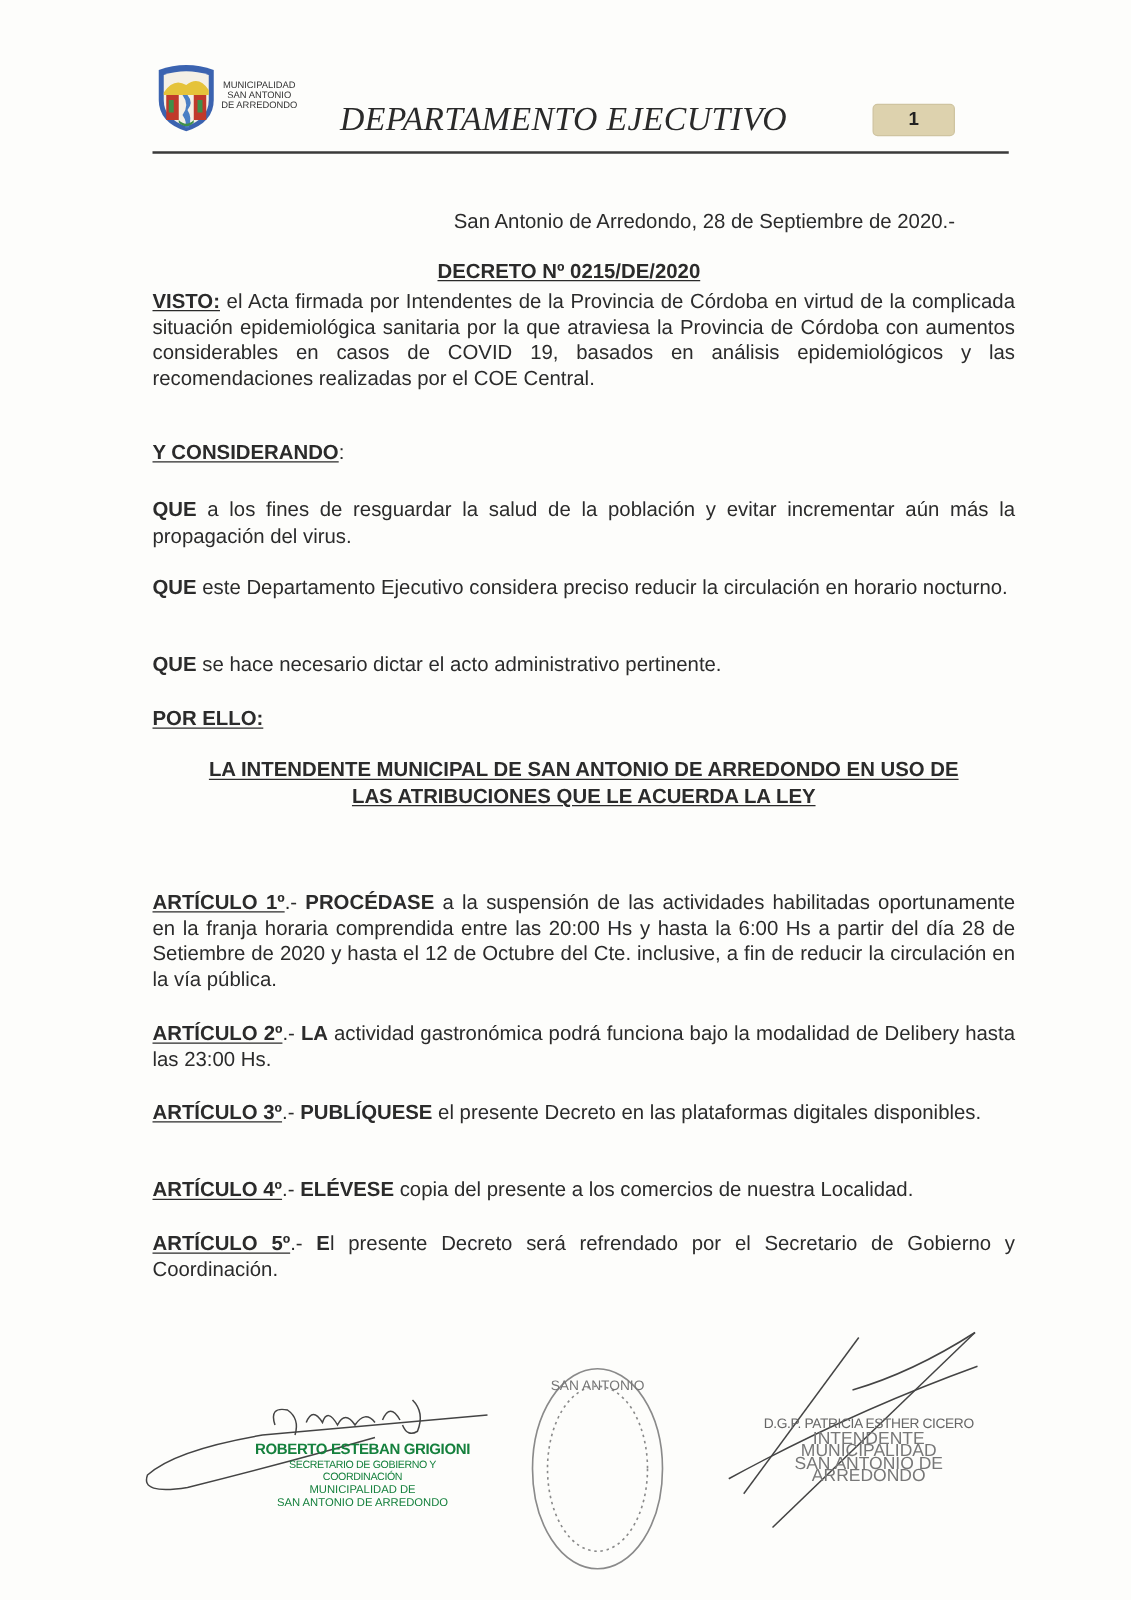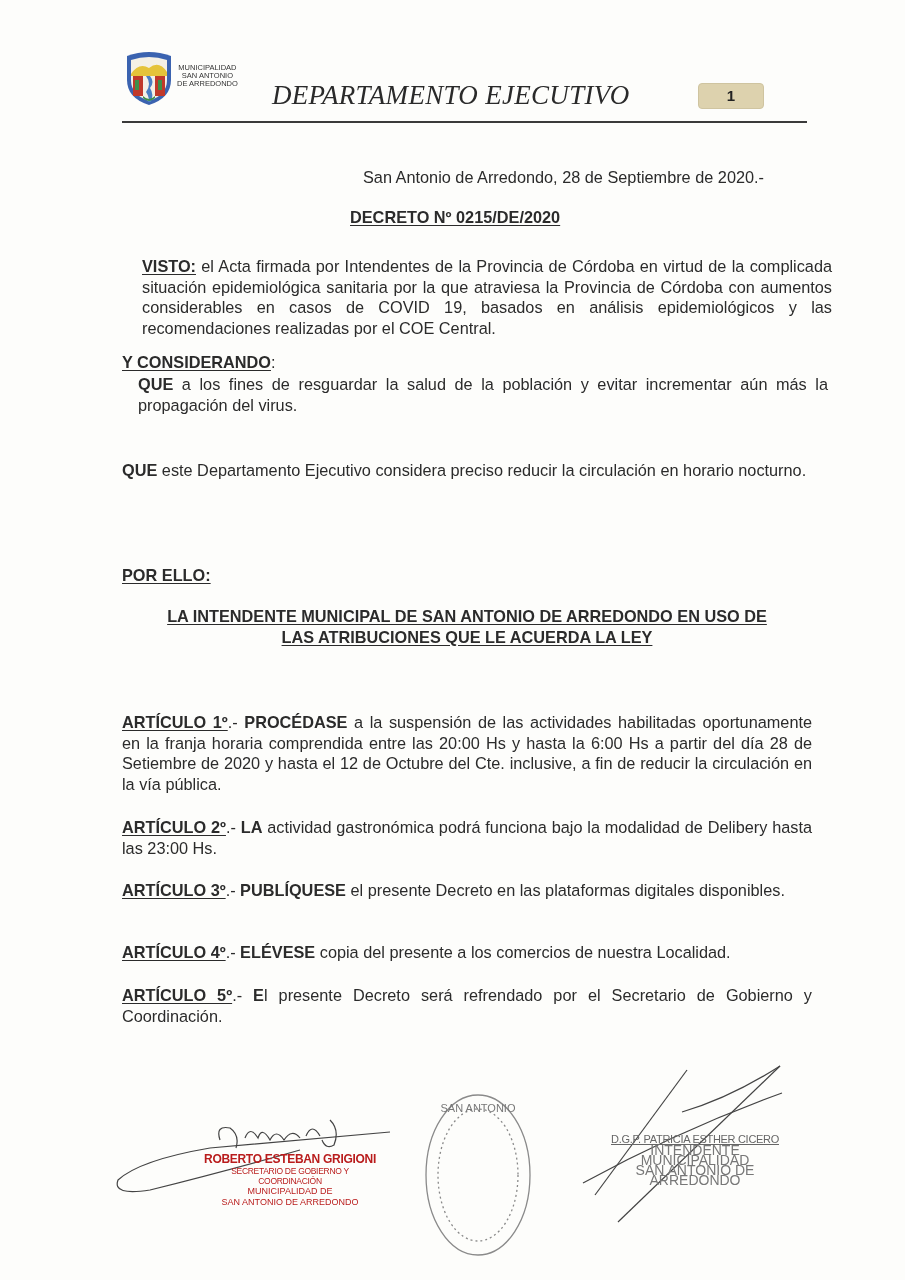--- a/index.html
+++ b/index.html
@@ -21,42 +21,42 @@
     }
     .header-rule { position: absolute; left: 122px; top: 121px; width: 685px; height: 2px; background: #3a3a3a; }
 
     .text { position: absolute; font-size: 16.3px; line-height: 20.5px; color: #2b2b2b; text-align: right; }
     .just { text-align: justify; text-align-last: left; }
     .u { text-decoration: underline; text-underline-offset: 2px; }
     b { font-weight: bold; }
 
     .date { left: 363px; top: 167px; }
     .decree-no { left: 350px; top: 207px; font-weight: bold; }
-    .visto { left: 122px; top: 256px; width: 690px; margin-left: 20px; }
+    .visto { left: 122px; top: 231px; width: 690px; }
     .considerando { left: 122px; top: 352px; font-weight: bold; }
-    .que1 { left: 122px; top: 374px; width: 690px; margin-left: 16px; }
+    .que1 { left: 122px; top: 398px; width: 690px; }
     .que2 { left: 122px; top: 460px; width: 690px; }
     .que3 { left: 122px; top: 522px; width: 690px; }
     .porello { left: 122px; top: 565px; font-weight: bold; }
     .intendente { left: 122px; top: 606px; width: 690px; text-align: center; font-weight: bold; }
     .decreta { left: 122px; top: 668px; width: 690px; text-align: center; font-weight: bold; }
     .art1 { left: 122px; top: 712px; width: 690px; }
     .art2 { left: 122px; top: 817px; width: 690px; }
     .art3 { left: 122px; top: 880px; width: 690px; }
     .art4 { left: 122px; top: 942px; width: 690px; }
     .art5 { left: 122px; top: 985px; width: 690px; }
     .art6 { left: 122px; top: 1047px; width: 690px; }
 
-    .sig-block { position: absolute; text-align: center; font-family: "Liberation Sans", sans-serif; color: #b91c1c; }
+    .sig-block { position: absolute; text-align: center; font-family: "Liberation Sans", sans-serif; color: #15803d; }
     .sig1 { left: 200px; top: 1152px; width: 180px; }
     .sig1 .name { font-weight: bold; font-size: 12px; letter-spacing: -0.3px; }
     .sig1 .role { font-size: 8.5px; letter-spacing: -0.3px; }
     .sig1 .org { font-size: 9px; line-height: 11px; }
     .sig2 { left: 600px; top: 1133px; width: 190px; color: #777; }
-    .sig2 .name { font-size: 11px; letter-spacing: -0.3px; color: #666; text-decoration: underline; }
+    .sig2 .name { font-size: 11px; letter-spacing: -0.3px; color: #666; }
     .sig2 .org { font-size: 14px; line-height: 10px; }
     .sig-svg { position: absolute; left: 0; top: 0; }
   </style>
 </head>
 <body>
 
 <div class="page">
 
   <svg class="logo" viewBox="0 0 50 56">
     <path d="M3 6 Q25 -2 47 6 L47 30 Q47 48 25 55 Q3 48 3 30 Z" fill="#3b63b0"></path>
@@ -87,20 +87,23 @@
 
   <div class="text considerando">
     <span class="u">Y CONSIDERANDO</span><span style="font-weight:normal">:</span>
   </div>
 
   <div class="text que1 just">
     <b>QUE</b><span> a los fines de resguardar la salud de la población y  evitar incrementar aún más la propagación del virus.</span>
   </div>
   <div class="text que2 just">
     <b>QUE</b><span> este Departamento Ejecutivo considera preciso reducir la circulación en horario nocturno.</span>
+  </div>
+  <div class="text que3 just">
+    <b>QUE</b><span> se hace necesario dictar el acto administrativo pertinente.</span>
   </div>
 
   <div class="text porello u">POR ELLO:</div>
 
   <div class="text intendente">
     <div class="u">LA INTENDENTE MUNICIPAL DE SAN ANTONIO DE ARREDONDO EN USO DE</div>
     <div class="u">LAS ATRIBUCIONES QUE LE ACUERDA LA LEY</div>
   </div>
 
 

